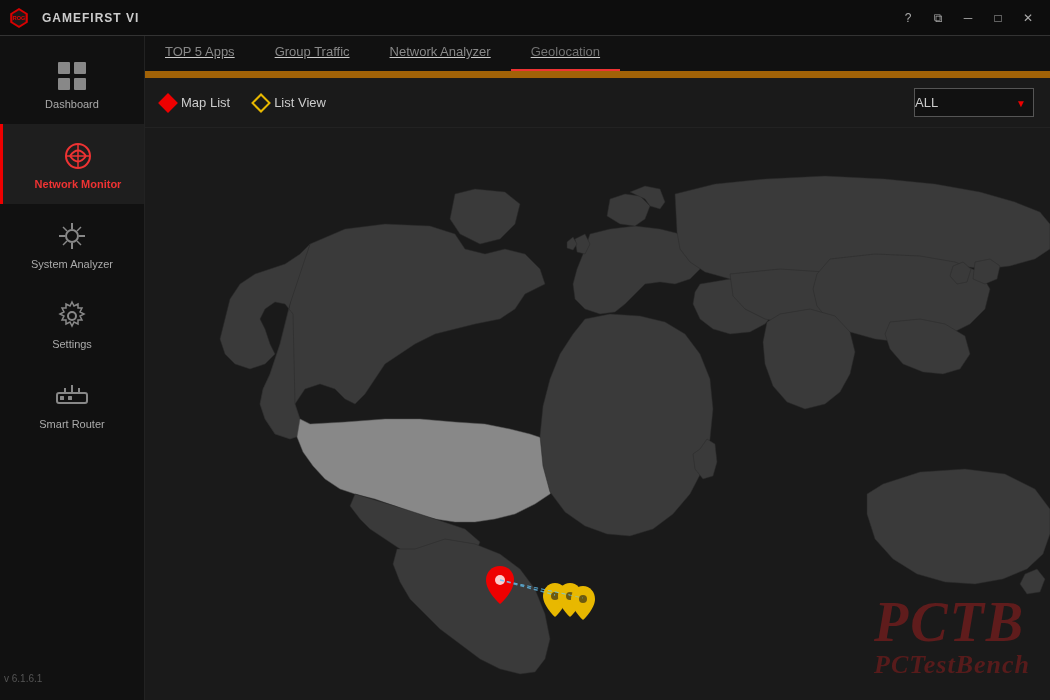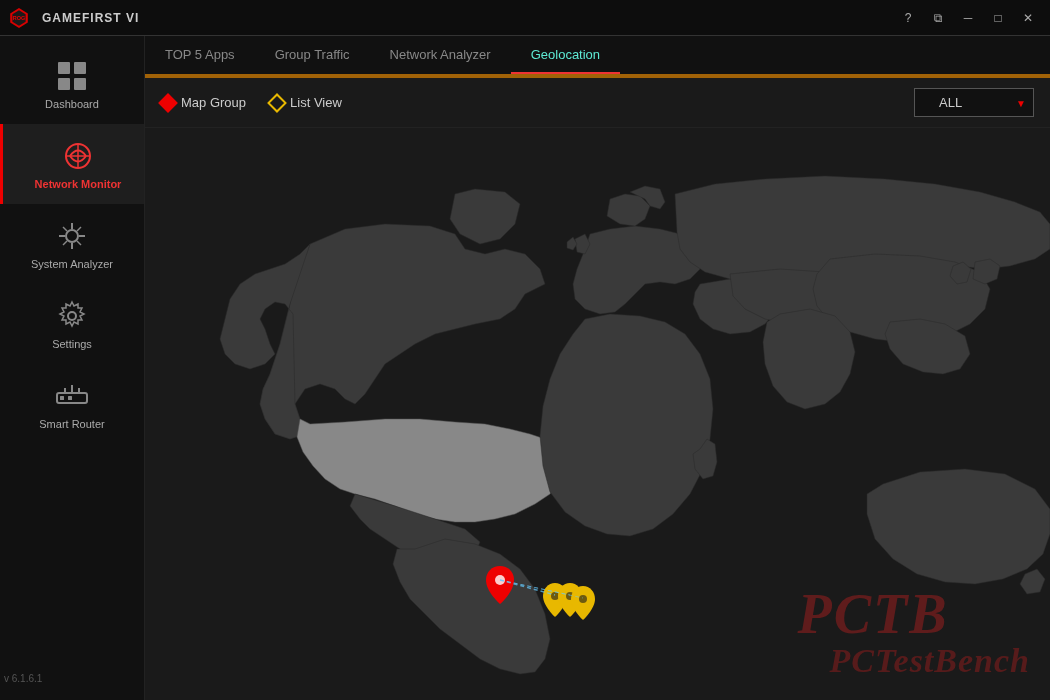--- a/index.html
+++ b/index.html
@@ -107,33 +107,34 @@
       background: #1a1a1a;
       overflow: hidden;
     }
 
     
     #tab-bar {
       height: 42px;
       background: #111;
       display: flex;
       align-items: flex-end;
-      border-bottom: 4px solid #a16207;
+      border-bottom: 7px solid #a16207;
       flex-shrink: 0;
+      text-decoration: underline;
     }
     .tab {
       padding: 10px 20px;
       font-size: 13px;
       color: #888;
       cursor: pointer;
       border-bottom: 2px solid transparent;
       white-space: nowrap;
     }
     .tab.active {
-      color: #5eead4;
+      color: #737373;
       border-bottom: 2px solid #e33;
       font-weight: 500;
     }
 
     
     #view-bar {
       height: 50px;
       background: #1a1a1a;
       display: flex;
       align-items: center;
@@ -165,21 +166,21 @@
       transform: rotate(45deg);
       display: inline-block;
       flex-shrink: 0;
     }
 
     #dropdown-all {
       margin-left: auto;
       background: #111;
       border: 1px solid #555;
       color: #ccc;
-      padding: 6px 28px 6px 24px;
+      padding: 6px 28px 6px 0;
       font-size: 13px;
       cursor: pointer;
       min-width: 120px;
       appearance: none;
       -webkit-appearance: none;
       position: relative;
     }
     .dropdown-wrapper {
       position: relative;
       margin-left: auto;
@@ -219,27 +220,26 @@
     }
     .watermark-pctb {
       font-size: 56px;
       font-weight: 900;
       color: rgba(180, 30, 30, 0.45);
       letter-spacing: 2px;
       font-style: italic;
       line-height: 1;
     }
     .watermark-full {
-      font-size: 34px;
+      font-size: 26px;
       font-weight: 700;
       color: rgba(180, 30, 30, 0.4);
       letter-spacing: 1px;
       font-style: italic;
       text-align: right;
-      margin-left: 32px;
     }
 
     
     #version {
       position: absolute;
       bottom: 16px;
       left: 4px;
       font-size: 10px;
       color: #555;
     }
@@ -360,21 +360,21 @@
     <div id="tab-bar">
       <div class="tab">TOP 5 Apps</div>
       <div class="tab">Group Traffic</div>
       <div class="tab">Network Analyzer</div>
       <div class="tab active">Geolocation</div>
     </div>
 
     <div id="view-bar">
       <div class="view-option">
         <span class="diamond-red"></span>
-        <span>Map Group</span>
+        <span>Map List</span>
       </div>
       <div class="view-option">
         <span class="diamond-outline"></span>
         <span>List View</span>
       </div>
       <div class="dropdown-wrapper">
         <select id="dropdown-all">
           <option>ALL</option>
           <option>Download</option>
           <option>Upload</option>

